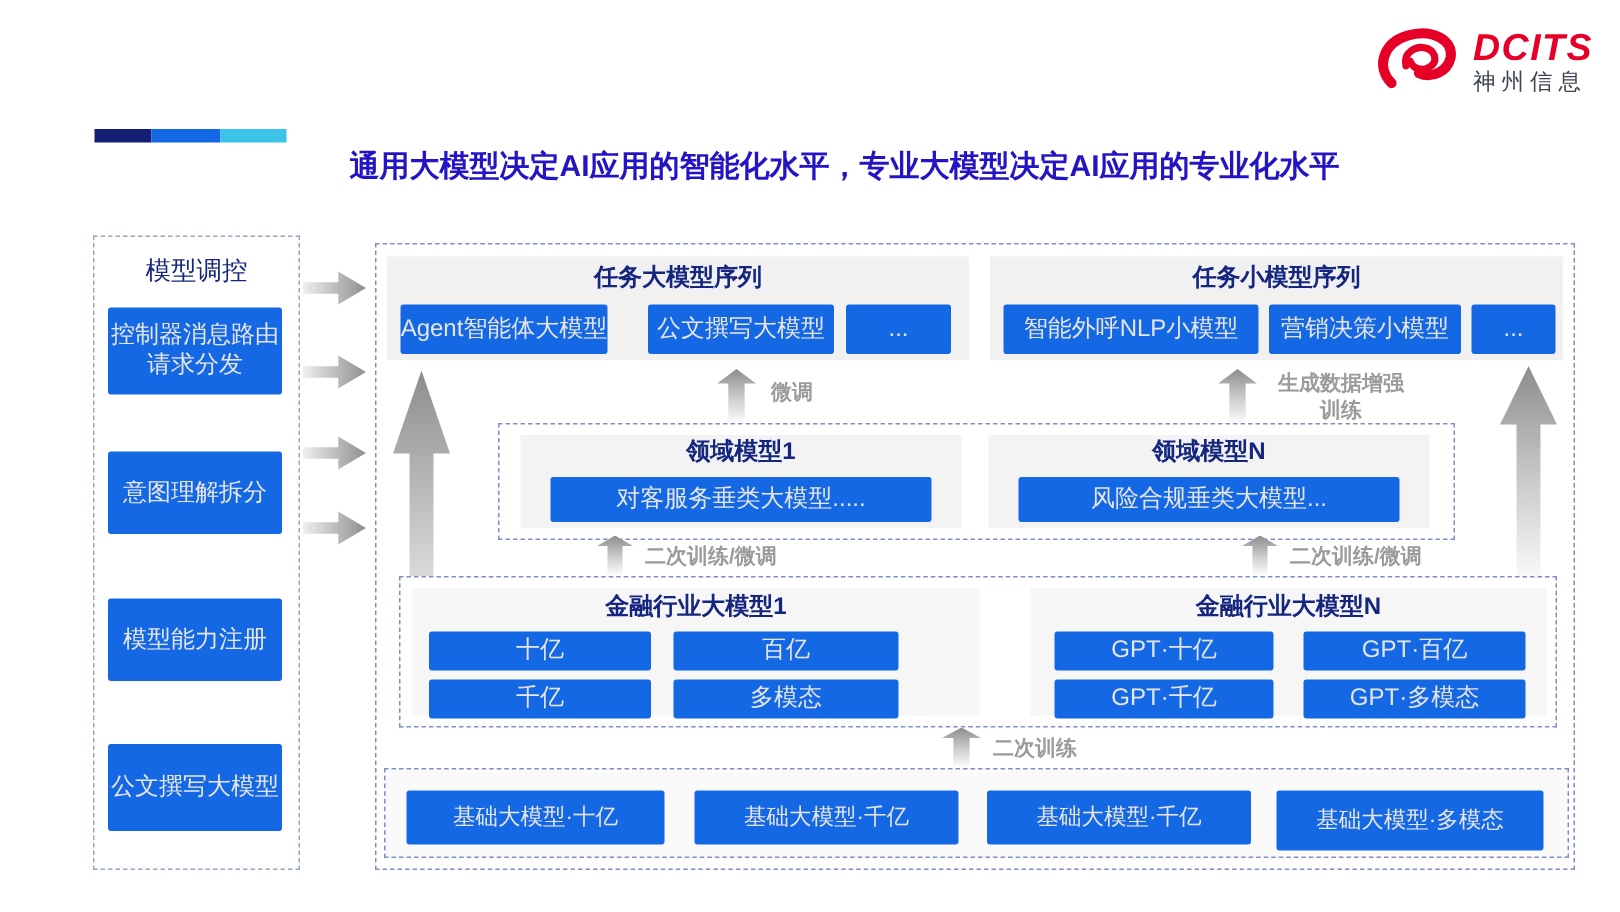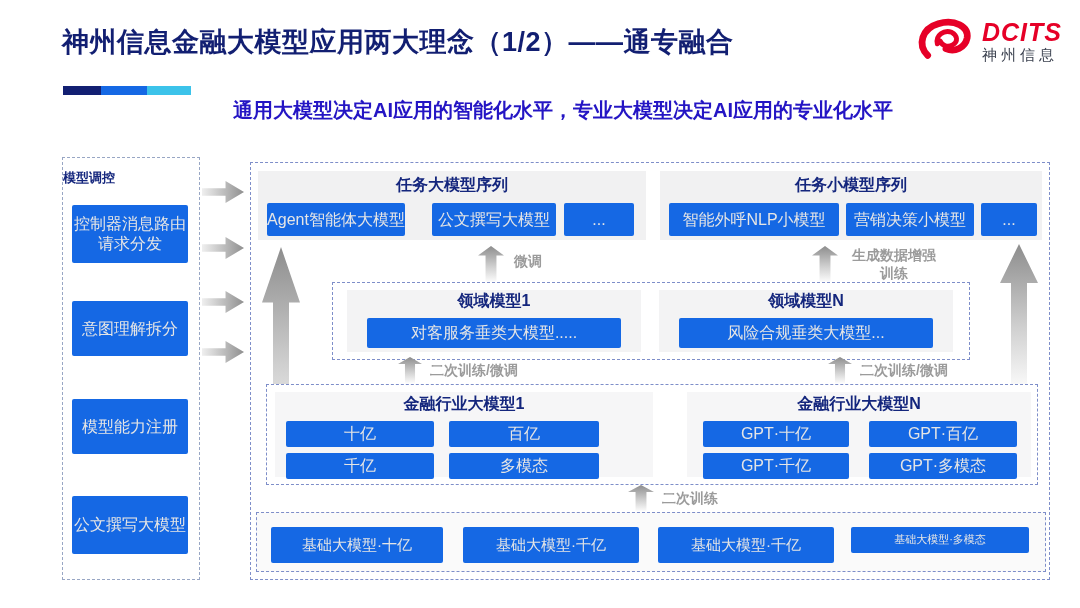--- a/index.html
+++ b/index.html
@@ -13,21 +13,21 @@
   .deco .d2{width:46px;background:#1568e4;}
   .deco .d3{width:44px;background:#3cc3ea;}
   .subtitle{position:absolute;left:0;right:0;top:97px;padding-left:46px;text-align:center;
             font-size:20px;font-weight:bold;color:#2415c4;white-space:nowrap;}
   .logo{position:absolute;right:18px;top:16px;display:flex;align-items:center;gap:6px;}
   .logo-text{display:flex;flex-direction:column;line-height:1.05;}
   .logo-en{font-size:25px;font-weight:bold;font-style:italic;color:#e60027;letter-spacing:1px;}
   .logo-cn{font-size:15px;color:#3c4250;letter-spacing:4px;margin-top:2px;}
   
   .sidebar{position:absolute;left:62px;top:157px;width:136px;height:421px;border:1px dashed #98a6c4;background:#fff;}
-  .sidebar-title{position:absolute;left:0;right:0;top:11px;font-size:13px;font-weight:bold;color:#14267d;}
+  .sidebar-title{position:absolute;left:0;right:0;top:11px;text-align:center;font-size:17px;font-weight:normal;color:#14267d;}
   .chip{background:#1568e4;color:#e5e5e5;display:flex;align-items:center;justify-content:center;
         text-align:center;border-radius:2px;line-height:1.25;}
   .side-chip{position:absolute;left:9px;width:116px;font-size:16px;}
   
   .arrow-right{position:absolute;width:42px;height:24px;
     background:linear-gradient(to right,#efefef,#8f8f8f);
     clip-path:polygon(0 34%,56% 34%,56% 4%,100% 50%,56% 96%,56% 66%,0 66%);}
   .arrow-up{background:linear-gradient(to bottom,#8d8d8d 0%,#cfcfcf 55%,rgba(255,255,255,0) 100%);
     clip-path:polygon(50% 0,100% 26%,71% 26%,71% 100%,29% 100%,29% 26%,0 26%);position:absolute;}
   .lbl{position:absolute;color:#9b9b9b;font-size:14px;font-weight:bold;}
@@ -38,21 +38,20 @@
   .box-chip{position:absolute;font-size:16px;}
   .dash-box{position:absolute;border:1px dashed #7e8ec9;background:#fff;}
   .lite-sec{position:absolute;background:#f3f3f4;}
   .ind-sec{position:absolute;background:#f6f6f7;}
 </style>
 </head>
 <body>
 
 <div class="page">
 
-  <div class="title">神州信息金融大模型应用两大理念（1/2）——通专融合</div>
   <div class="deco">
     <span class="d1"></span>
     <span class="d2"></span>
     <span class="d3"></span>
   </div>
   <div class="logo">
     <svg width="62" height="50" viewBox="0 0 64 52">
       <g fill="none" stroke="#e60027" stroke-linecap="round">
         <path d="M14 41 C3 30 8 13 25 8 C42 3 57 11 55 23 C53 33 42 38 33 34" stroke-width="7"></path>
         <path d="M24 29 C22 20 31 14 39 17 C45 20 46 27 40 30 C35 33 29 31 27 26" stroke-width="5"></path>
@@ -134,16 +133,16 @@
     </div>
   </div>
 
   <div class="arrow-up" style="left:628px;top:485px;width:26px;height:27px;"></div>
   <div class="lbl" style="left:662px;top:490px;">二次训练</div>
 
   <div class="dash-box" style="left:256px;top:512px;width:788px;height:58px;background:#fafafa;">
     <div class="chip box-chip" style="left:14px;top:14px;width:172px;height:36px;font-size:15px;">基础大模型·十亿</div>
     <div class="chip box-chip" style="left:206px;top:14px;width:176px;height:36px;font-size:15px;">基础大模型·千亿</div>
     <div class="chip box-chip" style="left:401px;top:14px;width:176px;height:36px;font-size:15px;">基础大模型·千亿</div>
-    <div class="chip box-chip" style="left:594px;top:14px;width:178px;height:26px;font-size:11px;text-align:right;">基础大模型·多模态</div>
+    <div class="chip box-chip" style="left:594px;top:14px;width:178px;height:40px;font-size:15px;text-align:right;">基础大模型·多模态</div>
   </div>
 
 </div>
 
 </body></html>

